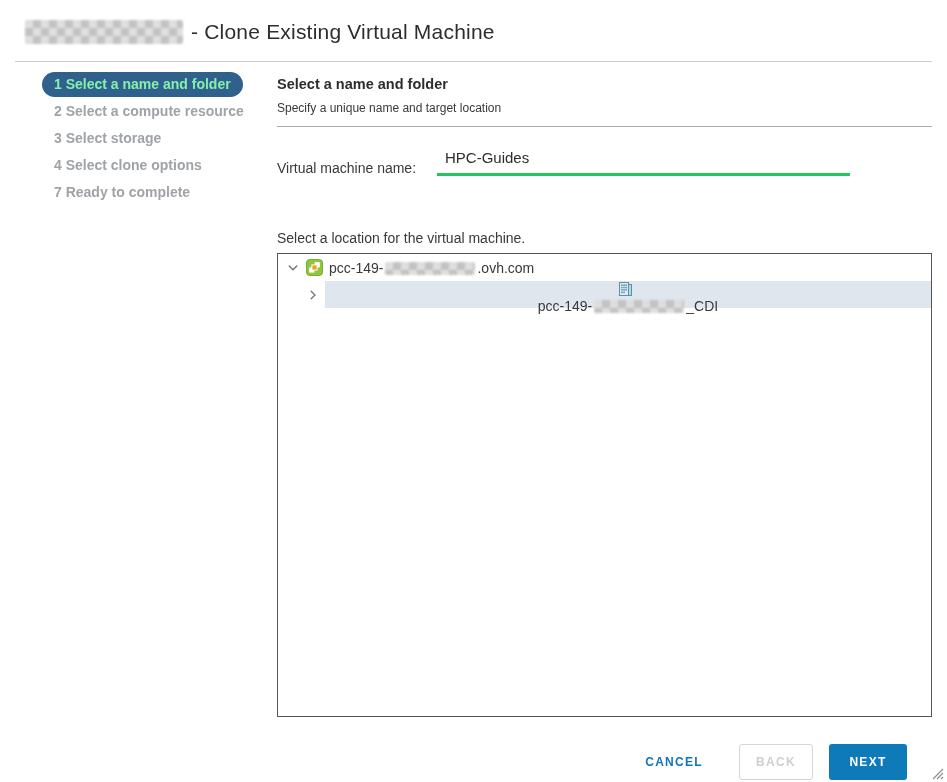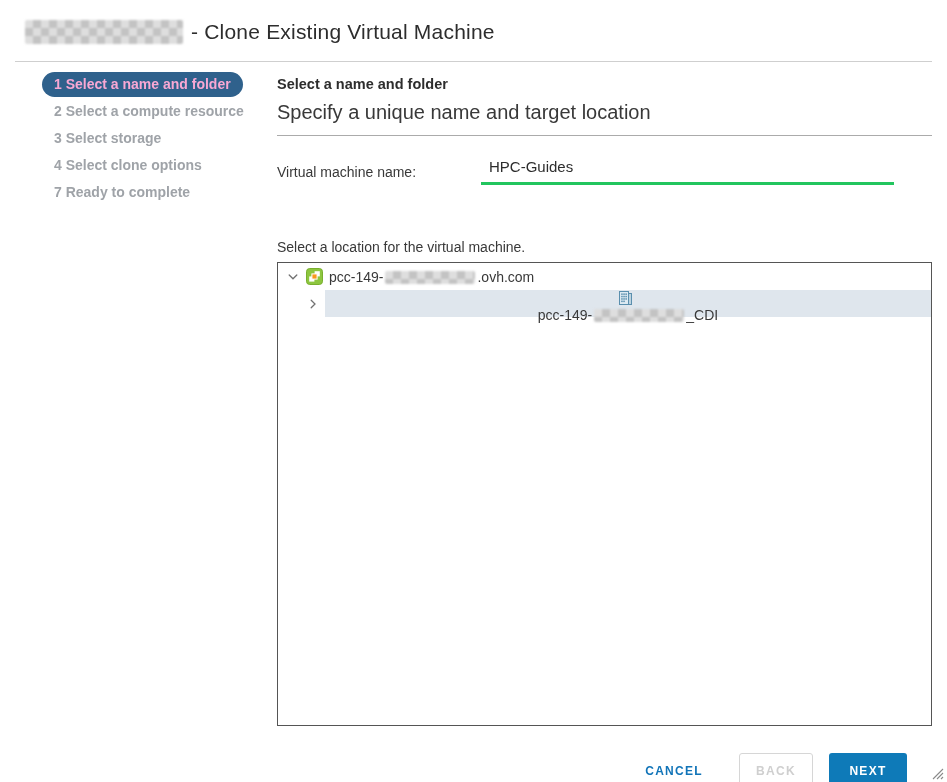--- a/index.html
+++ b/index.html
@@ -34,33 +34,33 @@
   .redacted.title-blur { width:158px; height:24px; }
   .redacted.tree-blur { width:90px; height:13px; margin:0 2px; vertical-align:-2px; }
 
   
   .dlg-body { display:flex; padding:0 15px 0 42px; }
 
   
   .steps { width:235px; flex:none; padding-top:10px; }
   .step { font-size:14px; font-weight:700; color:#9fa3a8; padding:4px 12px; margin-bottom:2px; line-height:17px; }
   .step.active {
-    background:#2f618c; color:#f9a8d4;
+    background:#2f618c; color:#86efac;
     border-radius:13px;
     display:inline-block;
     cursor:pointer;
   }
 
   
   .content { flex:1; padding-top:14px; }
   .section-title { font-size:14.5px; font-weight:700; color:#2d2d2d; }
-  .section-subtitle { font-size:20px; margin-top:9px; color:#393939; }
+  .section-subtitle { font-size:12px; margin-top:9px; color:#393939; }
   .content-rule { border:none; border-top:1px solid #ababab; margin-top:11px; }
 
-  .form-row { display:flex; align-items:center; margin-top:20px;gap:44px; }
+  .form-row { display:flex; align-items:flex-end; margin-top:20px; }
   .form-label { width:160px; flex:none; font-size:14px; padding-top:3px; color:#393939; }
   .vm-name-input {
     width:413px;
     border:none; border-bottom:3px solid #22c55e;
     font-family:"Liberation Sans", sans-serif;
     font-size:15px; color:#2d2d2d;
     padding:2px 8px 7px 8px;
     outline:none; background:transparent;
   }
 

